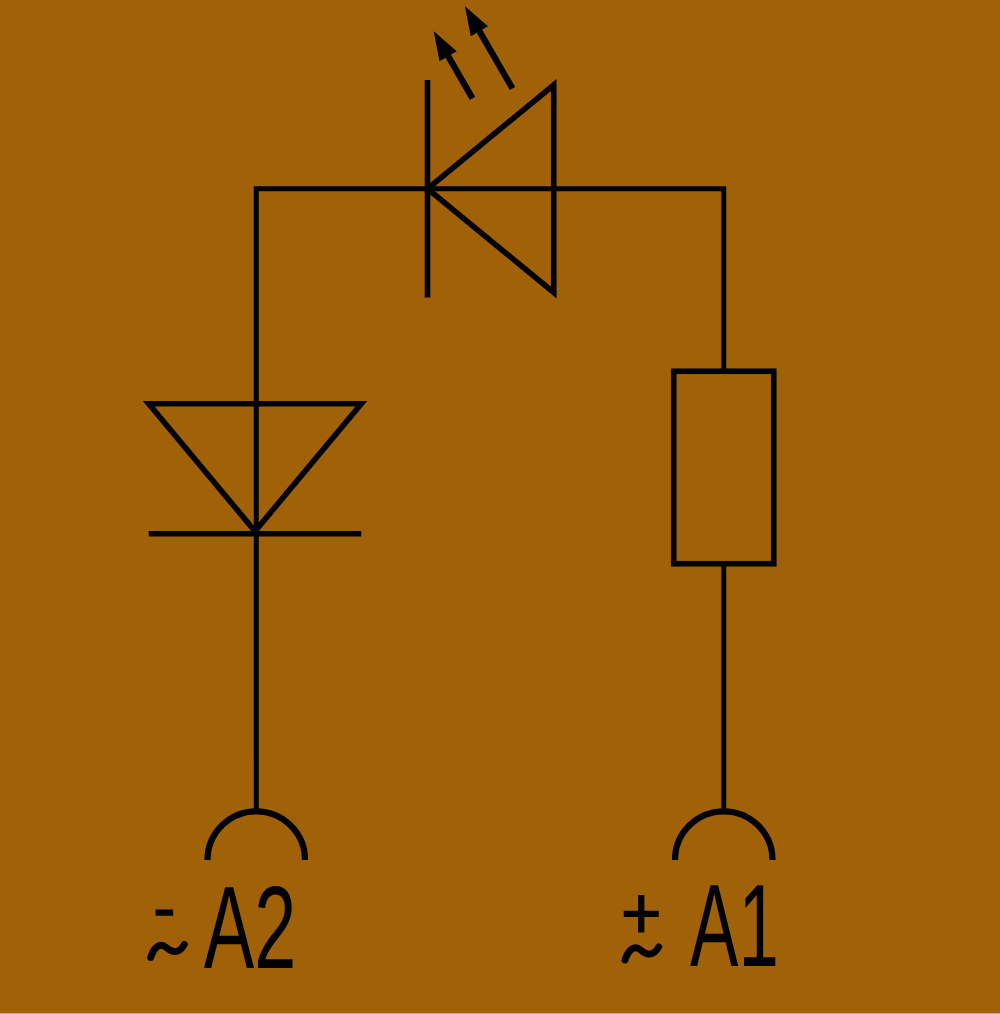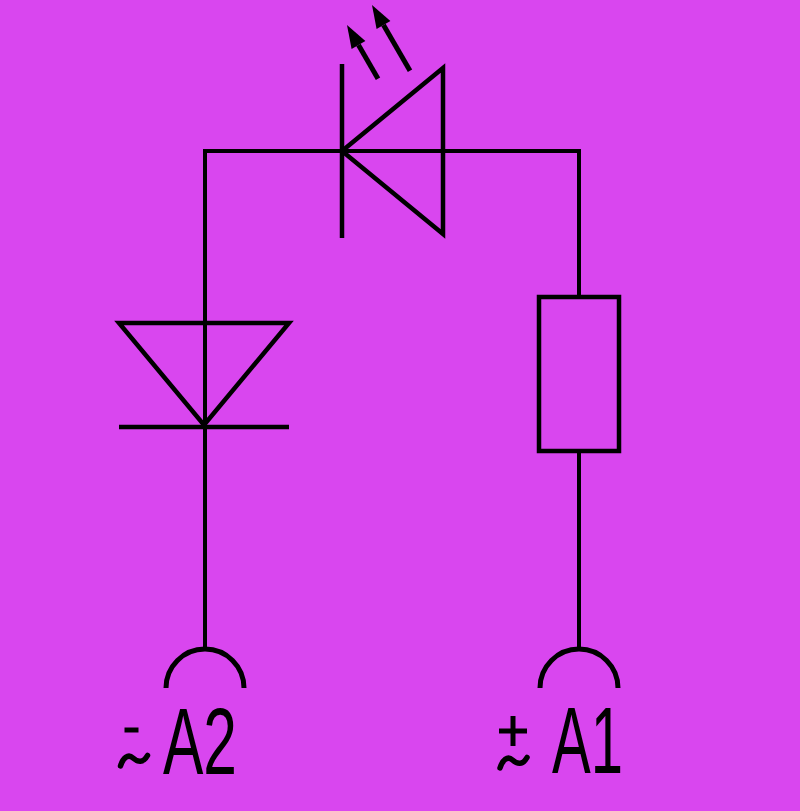--- a/index.html
+++ b/index.html
@@ -5,21 +5,21 @@
   html, body {
     margin: 0;
     padding: 0;
     background: #ffffff;
     font-family: "Liberation Sans", sans-serif;
   }
   .canvas {
     position: relative;
     width: 800px;
     height: 811px;
-    background: #d946ef;
+    background: #a16207;
     overflow: hidden;
   }
   svg { display: block; }
   .wire {
     fill: none;
     stroke: #000000;
     stroke-width: 4;
     stroke-linejoin: miter;
   }
   .sym {

